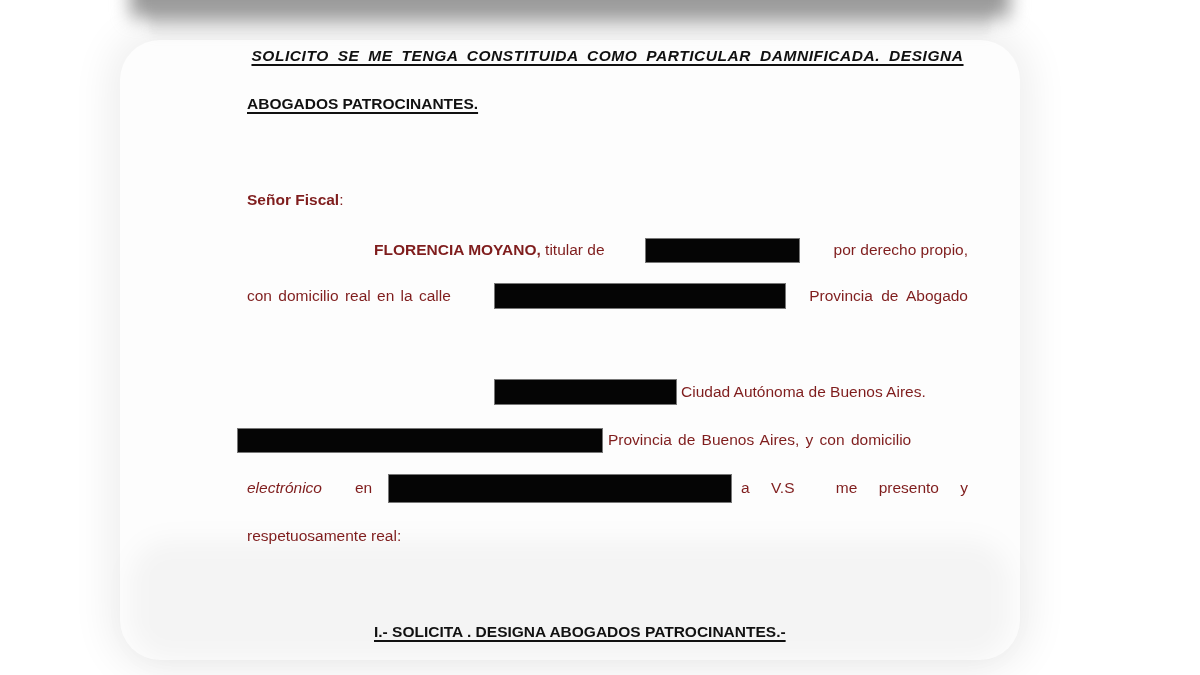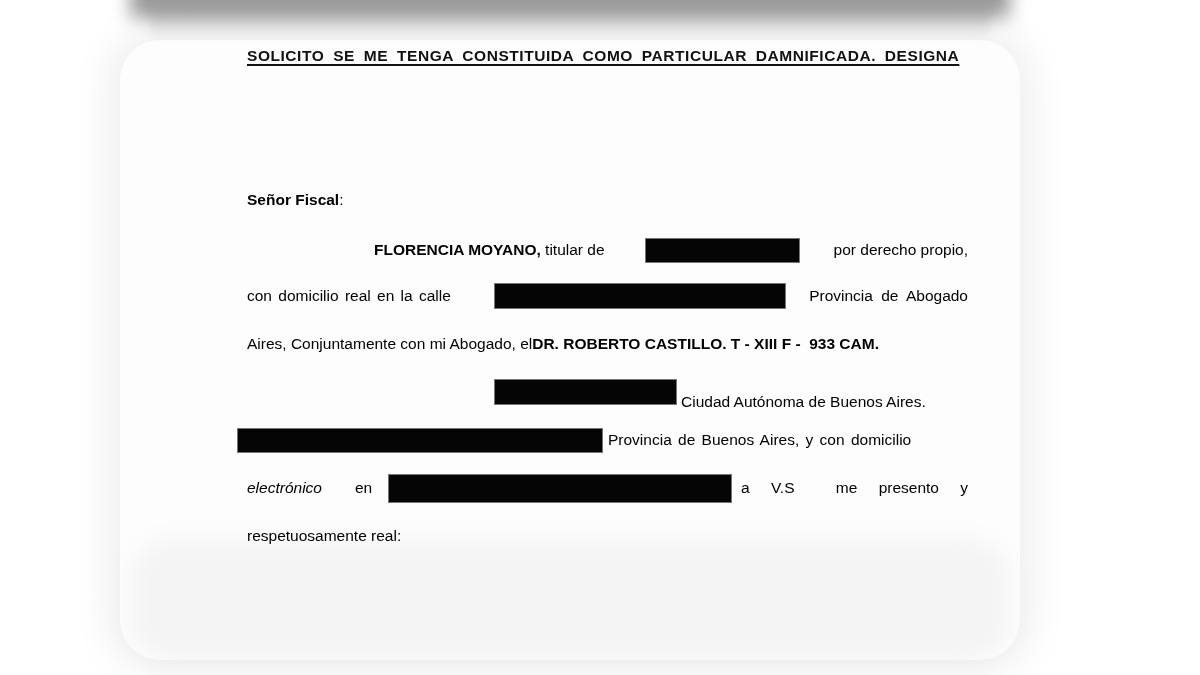--- a/index.html
+++ b/index.html
@@ -59,55 +59,59 @@
     .page {
       position: absolute;
       left: 0; top: 0;
       width: 1200px; height: 675px;
     }
     .line {
       position: absolute;
       font-size: 15.5px;
       line-height: 20px;
       white-space: nowrap;
-      color: #000000;
+      color: #7f1d1d;
     }
     .bold { font-weight: bold; }
     .title {
       font-weight: bold;
       text-decoration: underline;
       text-decoration-thickness: 2px;
       text-underline-offset: 3px;
       font-size: 15.5px;
       color: #111;
     }
     .justify {
       display: flex;
-      justify-content: flex-start;
+      justify-content: center;
       align-items: center;
+      font-style: italic;
     }
     .redact {
       position: absolute;
       background: #050505;
       border: 1px solid #777;
       box-sizing: border-box;
     }
   </style>
 </head>
 <body>
 
 <div class="page-halo"></div>
 <div class="bottom-haze"></div>
 <div class="top-fade"></div>
 <div class="top-shadow"></div>
 
 <div class="page">
 
   <div class="line title justify" style="left:247px; top:46px; width:721px;">
     <span style="letter-spacing:0.55px; word-spacing:4px;">SOLICITO SE ME TENGA CONSTITUIDA COMO PARTICULAR DAMNIFICADA. DESIGNA</span>
+  </div>
+  <div class="line title" style="left:247px; top:94px;">
+    <span>ABOGADOS PATROCINANTES.</span>
   </div>
 
   <div class="line" style="left:247px; top:190px;">
     <span class="bold">Señor Fiscal</span><span>:</span>
   </div>
 
   <div class="line" style="left:374px; top:240px;">
     <span class="bold">FLORENCIA MOYANO,</span>
     <span>titular de</span>
   </div>
@@ -117,27 +121,23 @@
   </div>
 
   <div class="line" style="left:247px; top:286px; word-spacing:2px;">
     <span>con domicilio real en la calle</span>
   </div>
   <div class="redact" style="left:494px; top:283px; width:292px; height:26px;"></div>
   <div class="line" style="right:232px; top:286px; word-spacing:4px;">
     <span>Provincia de Abogado</span>
   </div>
 
-  <div class="line justify" style="left:247px; top:334px; width:721px;">
-    <span>Aires, Conjuntamente con mi Abogado, el</span>
-    <span class="bold" style="white-space:pre;">DR. ROBERTO CASTILLO. T - XIII F -  933 CAM.</span>
-  </div>
 
   <div class="redact" style="left:494px; top:379px; width:183px; height:26px;"></div>
-  <div class="line" style="left:681px; top:392px;">
+  <div class="line" style="left:681px; top:382px;">
     <span>Ciudad Autónoma de Buenos Aires.</span>
   </div>
 
   <div class="redact" style="left:237px; top:428px; width:366px; height:25px;"></div>
   <div class="line" style="left:608px; top:430px; word-spacing:2px;">
     <span>Provincia de Buenos Aires, y con domicilio</span>
   </div>
 
   <div class="line" style="left:247px; top:478px;font-style:italic;">
     <span>electrónico</span>
@@ -151,14 +151,17 @@
     <span>V.S</span>
     <span style="margin-left:20px;">me</span>
     <span>presento</span>
     <span>y</span>
   </div>
 
   <div class="line" style="left:247px; top:526px;">
     <span>respetuosamente real:</span>
   </div>
 
+  <div class="line title" style="left:374px; top:622px;">
+    <span>I.- SOLICITA . DESIGNA ABOGADOS PATROCINANTES.-</span>
+  </div>
 
 </div>
 
 </body></html>

